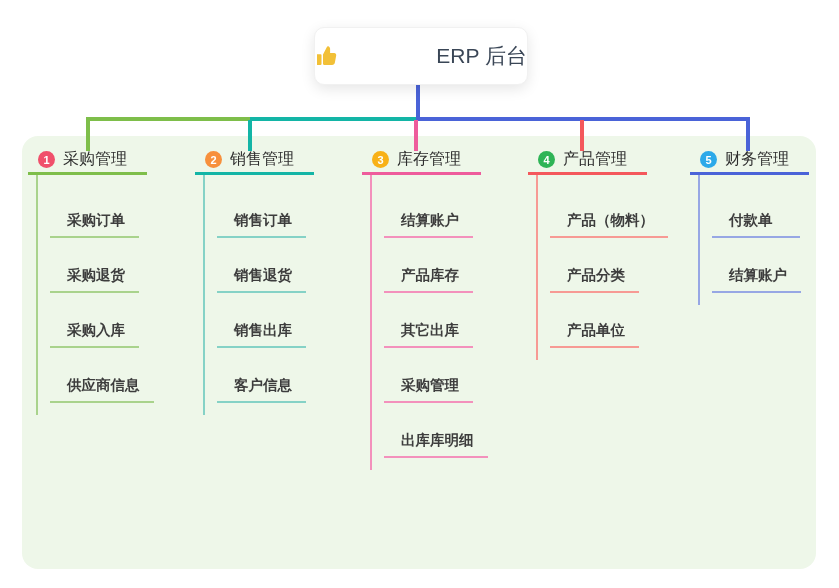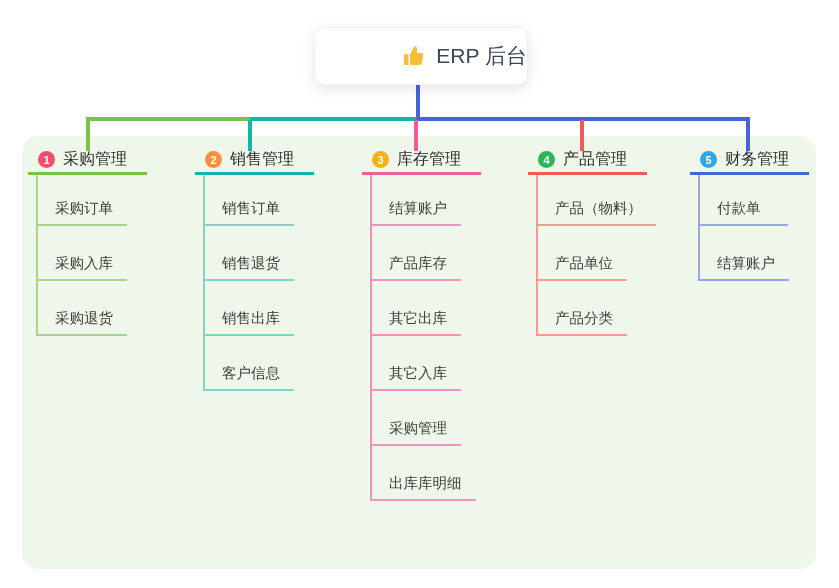--- a/index.html
+++ b/index.html
@@ -6,21 +6,21 @@
   .canvas{
     position:relative;width:839px;height:588px;background:#ffffff;overflow:hidden;
     font-family:"Liberation Sans","DejaVu Sans",sans-serif;
     -webkit-font-smoothing:antialiased;
   }
   
   .root-node{
     position:absolute;left:314px;top:27px;width:212px;height:56px;
     background:#fff;border:1px solid #f1f1f1;border-radius:10px;
     box-shadow:0 4px 14px rgba(0,0,0,.10);
-    display:flex;align-items:center;justify-content:flex-end;gap:10px;
+    display:flex;align-items:center;justify-content:space-between;gap:10px;
     font-size:21px;font-weight:500;color:#3a4656;
   }
   .root-node .ticon{width:24px;height:24px;display:inline-flex;}
   
   .panel{
     position:absolute;left:22px;top:136px;width:794px;height:433px;
     background:#eef7e9;border-radius:16px;
   }
   
   .h-seg{position:absolute;top:117px;height:4px;}
@@ -33,22 +33,23 @@
     width:119px;height:28px;padding-left:10px;box-sizing:border-box;
     border-bottom:3px solid var(--accent);
     font-size:16px;font-weight:500;color:#2e2e2e;white-space:nowrap;
   }
   .badge{
     width:17px;height:17px;border-radius:50%;flex:0 0 17px;
     display:flex;align-items:center;justify-content:center;
     color:#fff;font-size:11px;font-weight:bold;background:var(--badge);
   }
   .branch-items{
-    list-style:none;margin:0 0 0 8px;padding:0;
+    list-style:none;margin:0 0 0 8px;padding:12px;
     border-left:2px solid var(--soft);
+    font-weight:bold;
   }
   .branch-items li{
     height:55px;box-sizing:border-box;
     display:flex;align-items:flex-end;
     width:max-content;min-width:88px;
     padding:0 14px 6px 17px;
     border-bottom:2px solid var(--soft);
     font-size:14.5px;color:#3d3d3d;white-space:nowrap;
   }
   .branch-items li:first-child{height:51px;}
@@ -82,22 +83,23 @@
   </div>
 
   <div id="branches">
       <div class="branch" style="left: 28px; --accent: #7ebe4a; --soft: #a9d38c; --badge: #f0506b;">
         <div class="branch-title">
           <span class="badge">1</span>
           <span>采购管理</span>
         </div>
         <ul class="branch-items">
           <li>采购订单</li>
+          <li>采购退货</li>
           <li>采购入库</li>
-          <li>采购退货</li>
+          <li>供应商信息</li>
         </ul>
       </div>
       <div class="branch" style="left: 195px; --accent: #13b5a6; --soft: #85d2c6; --badge: #f7903c;">
         <div class="branch-title">
           <span class="badge">2</span>
           <span>销售管理</span>
         </div>
         <ul class="branch-items">
           <li>销售订单</li>
           <li>销售退货</li>
@@ -107,34 +109,33 @@
       </div>
       <div class="branch" style="left: 362px; --accent: #ee5c9c; --soft: #f391bc; --badge: #f8b117;">
         <div class="branch-title">
           <span class="badge">3</span>
           <span>库存管理</span>
         </div>
         <ul class="branch-items">
           <li>结算账户</li>
           <li>产品库存</li>
           <li>其它出库</li>
-          <li>其它入库</li>
           <li>采购管理</li>
           <li>出库库明细</li>
         </ul>
       </div>
       <div class="branch" style="left: 528px; --accent: #f4585c; --soft: #f79a94; --badge: #2eb456;">
         <div class="branch-title">
           <span class="badge">4</span>
           <span>产品管理</span>
         </div>
         <ul class="branch-items">
           <li>产品（物料）</li>
+          <li>产品分类</li>
           <li>产品单位</li>
-          <li>产品分类</li>
         </ul>
       </div>
       <div class="branch" style="left: 690px; --accent: #4a63d8; --soft: #97a7e4; --badge: #2ca9e9;">
         <div class="branch-title">
           <span class="badge">5</span>
           <span>财务管理</span>
         </div>
         <ul class="branch-items">
           <li>付款单</li>
           <li>结算账户</li>

